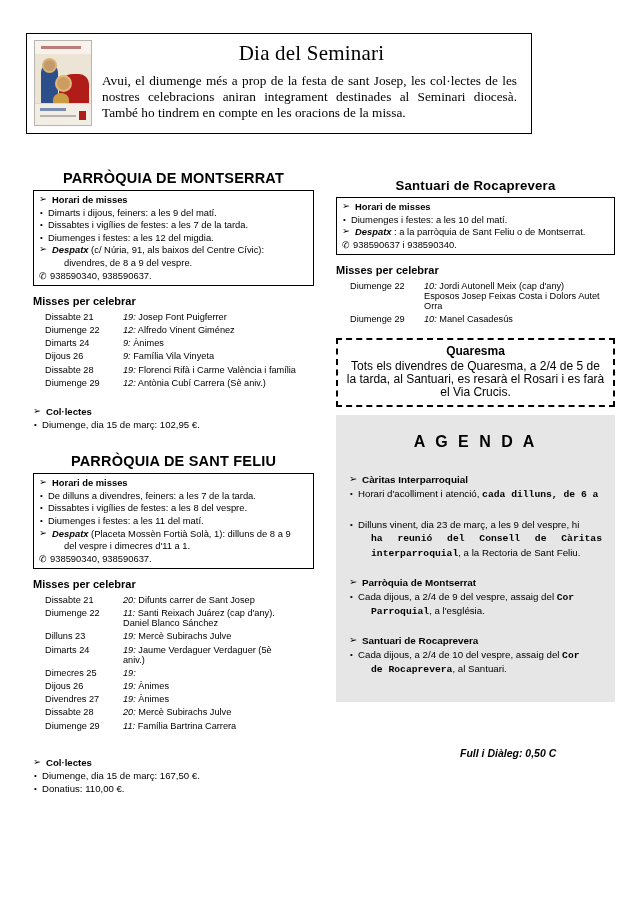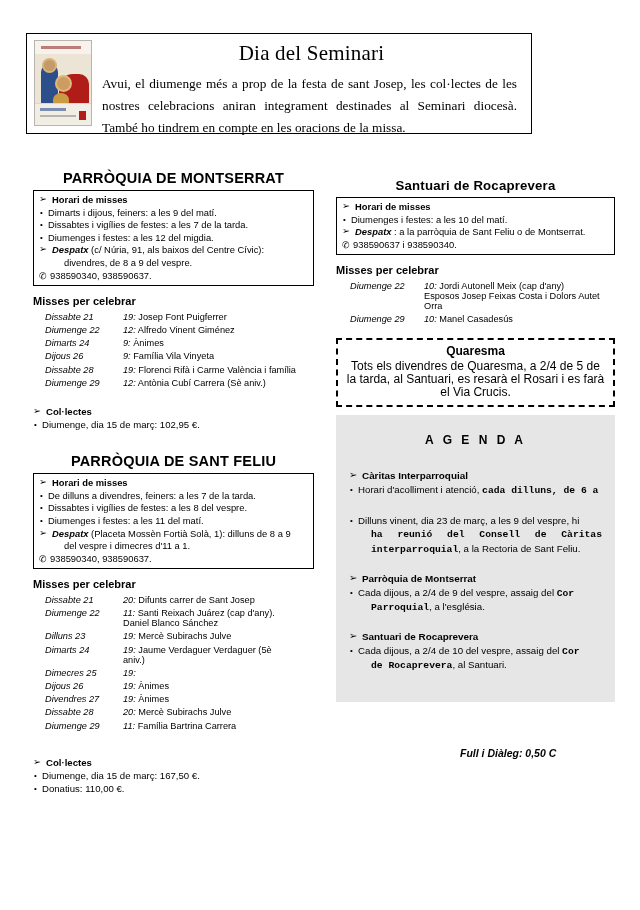--- a/index.html
+++ b/index.html
@@ -98,21 +98,21 @@
   .header-title {
     font-family: "Liberation Serif", serif;
     font-size: 21px;
     text-align: center;
     margin: 3px 0 7px 0;
     letter-spacing: .2px;
   }
   .header-body {
     font-family: "Liberation Serif", serif;
     font-size: 13.3px;
-    line-height: 22px;
+    line-height: 16px;
     text-align: justify;
     padding-right: 4px;
   }
 
   
   .col-left {
     position: absolute;
     left: 33px;
     top: 170px;
     width: 281px;
@@ -203,21 +203,20 @@
     width: 100%;
     border-collapse: collapse;
     font-size: 9.2px;
   }
   .masses-table td {
     vertical-align: top;
     padding: 1.6px 0;
   }
   .masses-table td.day {
     width: 78px;
-    font-style: italic;
     padding-left: 12px;
     white-space: nowrap;
   }
   .masses-table td.det .hr {
     font-style: italic;
   }
   .masses-table td.det .extra {
     display: block;
   }
 
@@ -273,21 +272,21 @@
     left: 336px;
     top: 415px;
     width: 279px;
     height: 287px;
     background: #e6e6e6;
     box-sizing: border-box;
     padding: 14px 13px 0 13px;
   }
   .agenda-title {
     text-align: center;
-    font-size: 12px;
+    font-size: 16px;
     font-weight: bold;
     letter-spacing: 3px;
     margin: 4px 0 22px 0;
   }
   .agenda-group {
     margin-bottom: 16px;
   }
   .agenda-head {
     position: relative;
     padding-left: 13px;

